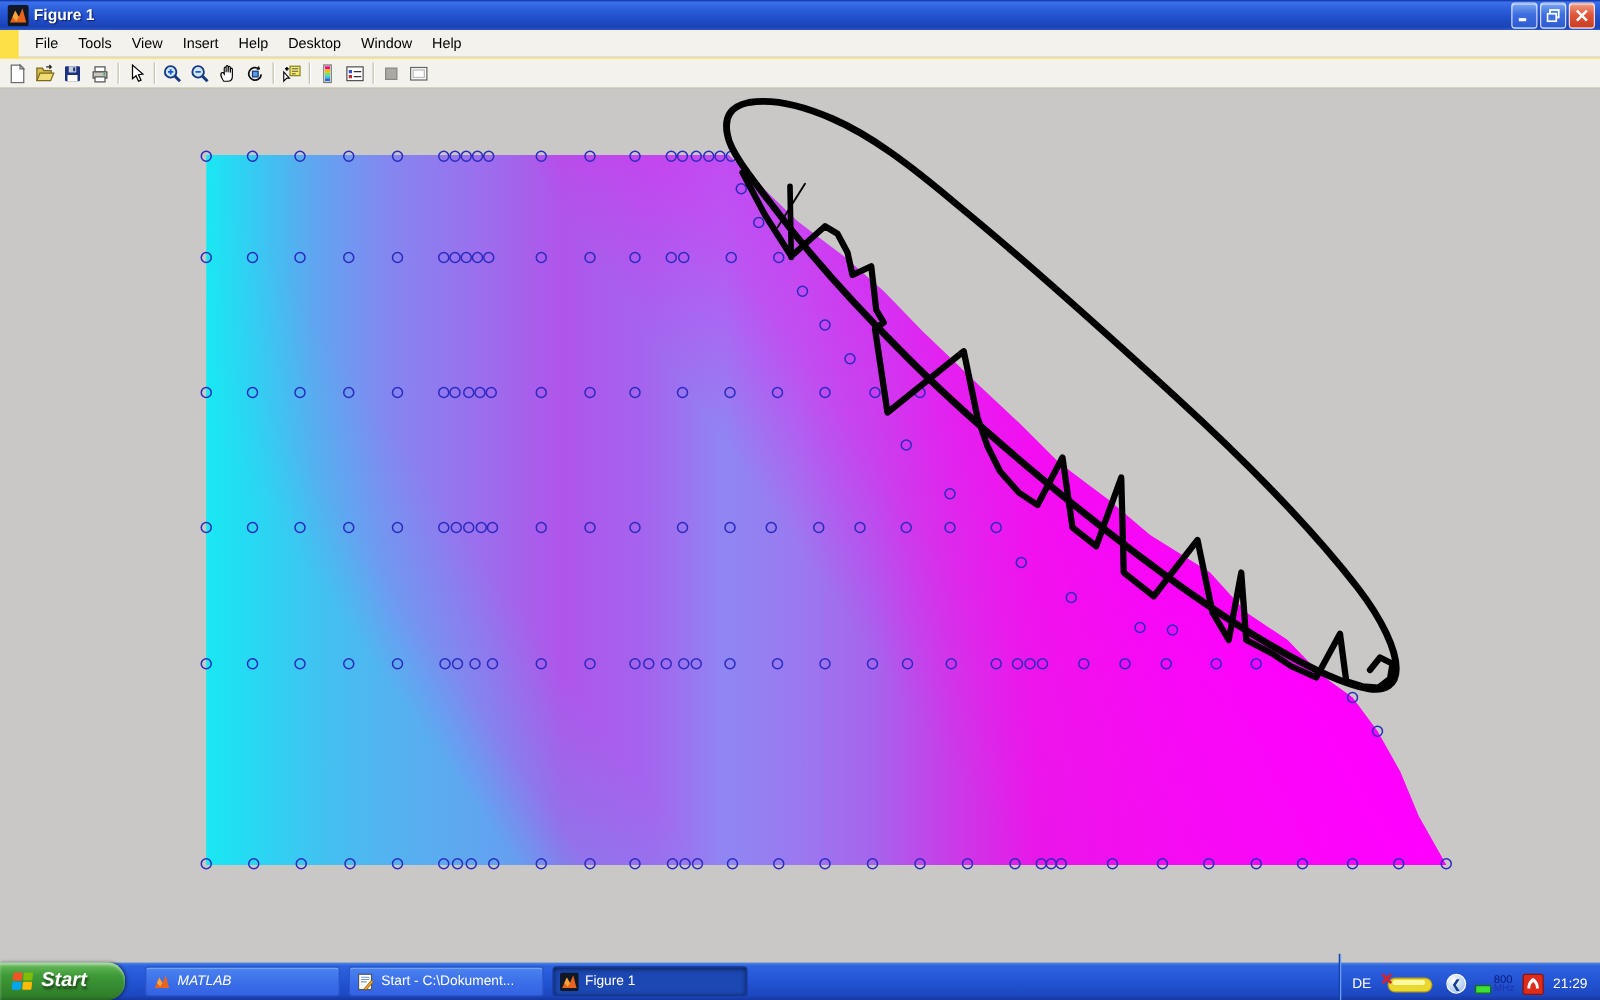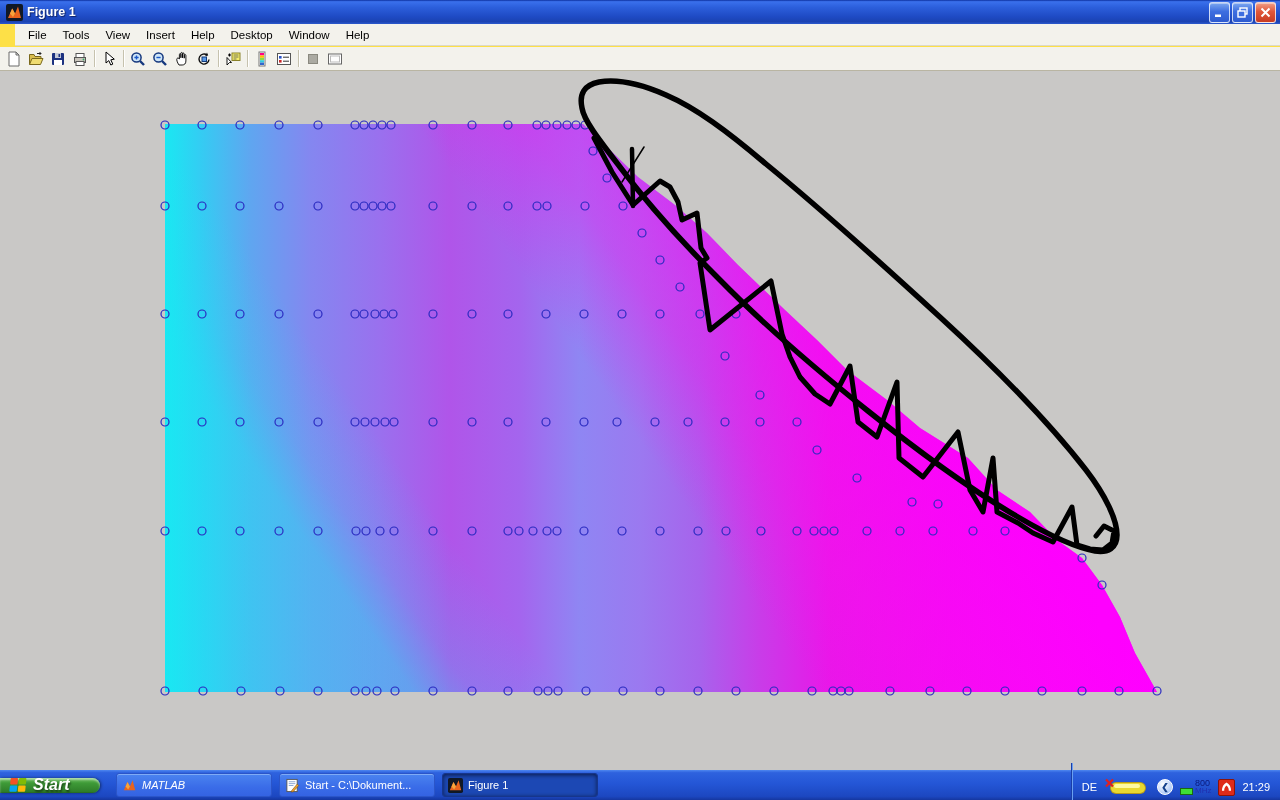--- a/index.html
+++ b/index.html
@@ -29,21 +29,21 @@
   .tbtn{width:22px;height:21px;display:flex;align-items:center;justify-content:center;border:1px solid transparent;border-radius:2px;}
   .tsep{width:1px;height:17px;background:#c6c2ae;margin:0 3px;box-shadow:1px 0 0 #ffffff;}
 
   
   .canvas{position:absolute;top:71px;left:0;width:1280px;height:699px;background:#c9c8c6;}
 
   
   .taskbar{position:absolute;left:0;top:770px;width:1280px;height:30px;
     background:linear-gradient(180deg,#4e87f0 0%,#2e62de 9%,#2456d6 45%,#1c47c0 88%,#1537a0 100%);
     display:flex;align-items:center;}
-  .startbtn{position:relative;height:15px;width:100px;flex:0 0 auto;
+  .startbtn{position:relative;height:30px;width:100px;flex:0 0 auto;
     background:linear-gradient(180deg,#6ebf62 0%,#3e9a37 35%,#2f7e2a 90%,#256622 100%);
     border-radius:0 14px 14px 0;box-shadow:1px 0 3px rgba(0,0,0,.5), inset 0 2px 2px rgba(255,255,255,.45);
     display:flex;align-items:center;gap:5px;padding-left:8px;}
   .startbtn .start-label{color:#fff;font-size:16px;font-weight:bold;font-style:italic;text-shadow:1px 2px 2px rgba(0,0,0,.5);}
   .taskbtn{height:24px;width:156px;margin-top:0;border-radius:3px;border:1px solid #2b55c8;
     background:linear-gradient(180deg,#4b84f0,#3a6ce8 60%,#3463e2);box-shadow:inset 0 1px 0 #7fabf6;
     display:flex;align-items:center;gap:5px;padding:0 5px;color:#fff;font-size:11px;
     white-space:nowrap;overflow:hidden;}
   .taskbtn.active{background:#1c48b4;box-shadow:inset 0 1px 4px rgba(0,0,10,.65);border-color:#16358c;}
   .taskbtn .tb-label{overflow:hidden;text-overflow:ellipsis;}

